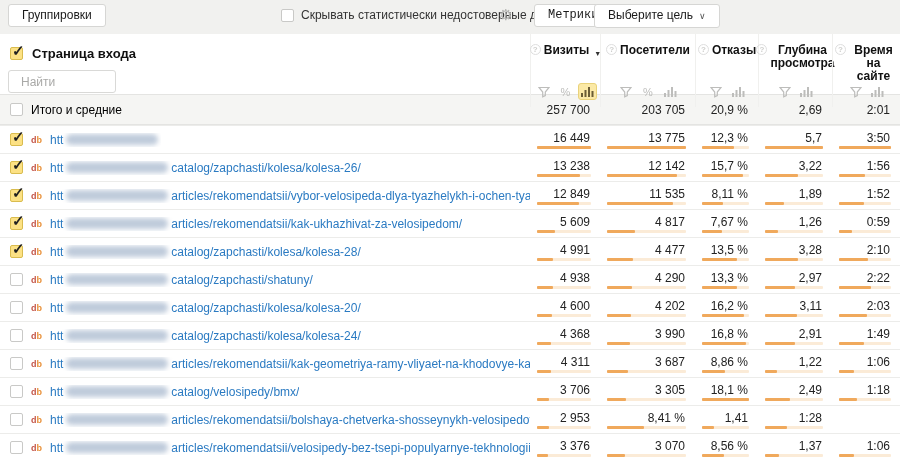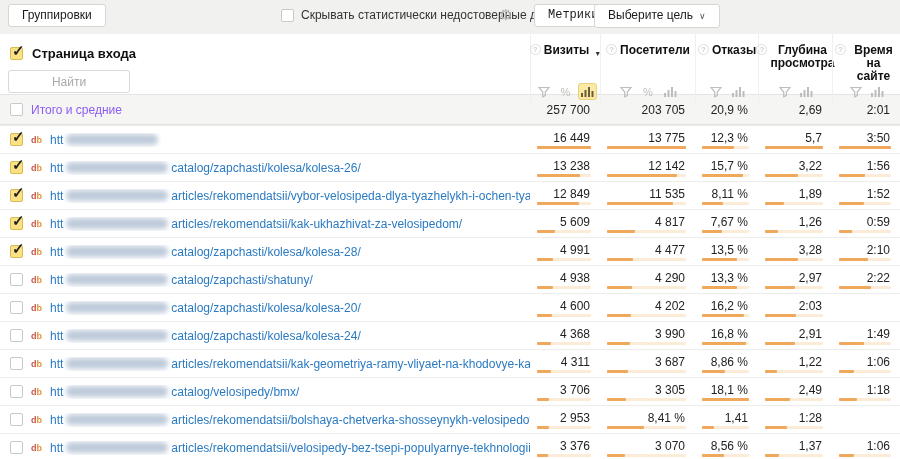--- a/index.html
+++ b/index.html
@@ -63,29 +63,28 @@
     display: grid;
     grid-template-columns: 530px 70px 95px 63px 74px 68px;
     height: 60px;
     background: #fff;
   }
   .dim-cell { position: relative; }
   .dim-title { position: absolute; left: 10px; top: 12px; display: flex; align-items: center; gap: 9px; }
   .dim-title b { font-size: 13px; color: #111; }
   .search-input {
     position: absolute; left: 8px; top: 36px;
-    width: 122px; height: 23px;
+    width: 108px; height: 23px;
     border: 1px solid #d9d9d7;
     border-radius: 3px;
-    padding: 3px 24px;
+    padding: 3px 12px;
     font-size: 12px;
     font-family: "Liberation Sans", sans-serif;
     color: #333;
     outline: none;
-    text-align: center;
   }
   .search-input::placeholder { color: #a9a9a7; }
   .metric-head {
     display: flex; flex-direction: column;
     align-items: center; justify-content: space-between;
     padding: 10px 2px 7px 2px;
     border-left: 1px solid #f0f0ee;
   }
   .metric-label {
     font-weight: bold; font-size: 12px; color: #111;
@@ -167,21 +166,21 @@
     left: 7px; right: 9px; bottom: 4px;
     height: 3px;
     background: #fbebd7;
     border-radius: 1px;
   }
   .bar-fill {
     position: absolute; left: 0; top: 0; bottom: 0;
     background: #f0a95c;
     border-radius: 1px;
   }
-  .totals-label { color: #8b5cf6; }
+  .totals-label { color: #000000; }
   svg.icn { display: block; }
 </style>
 </head>
 <body>
 
 <div class="toolbar">
   <button class="btn tb-group">Группировки</button>
 
   <div class="tb-hide">
     <span class="cb"></span>
@@ -497,20 +496,23 @@
     </div>
   <div class="num-cell"><span>4 600</span><span class="bar-track">
           <span class="bar-fill" style="width: 27.9652%;"></span>
         </span></div>
       <div class="num-cell"><span>4 202</span><span class="bar-track">
           <span class="bar-fill" style="width: 30.5045%;"></span>
         </span></div>
       <div class="num-cell"><span>16,2 %</span><span class="bar-track">
           <span class="bar-fill" style="width: 89.5028%;"></span>
         </span></div>
+      <div class="num-cell"><span>3,11</span><span class="bar-track">
+          <span class="bar-fill" style="width: 54.5614%;"></span>
+        </span></div>
       <div class="num-cell"><span>2:03</span><span class="bar-track">
           <span class="bar-fill" style="width: 53.4783%;"></span>
         </span></div>
     </div>
     <div class="t-row">
     <div class="url-cell">
       <span class="cb"></span>
       <span class="favicon"><span class="f1">d</span><span class="f2">b</span></span>
       <a class="url-link" href="#">
         <span class="url-prefix">htt</span>

